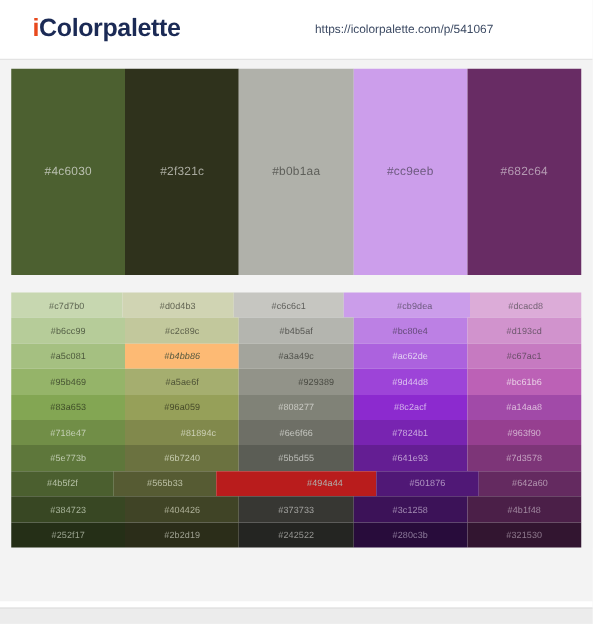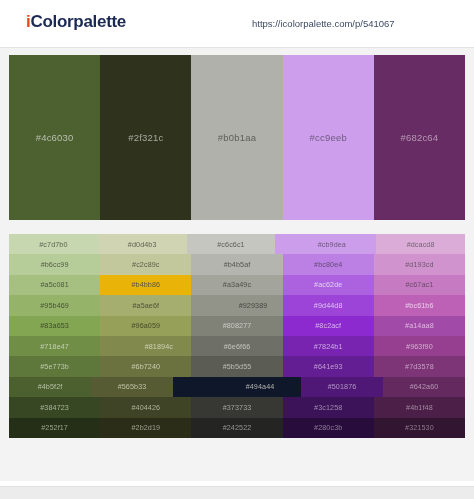--- a/index.html
+++ b/index.html
@@ -27,21 +27,21 @@
     height: 47px;
     background: #ffffff;
     border-bottom: 1px solid #e3e3e3;
     display: flex;
     align-items: center;
   }
   .brand {
     position: absolute;
     left: 26px;
     top: 12px;
-    font-size: 17px;
+    font-size: 20px;
     font-weight: bold;
     letter-spacing: -0.3px;
     white-space: nowrap;
   }
   .brand .brand-i {
     color: #e8491d;
   }
   .brand .brand-rest {
     color: #1b2a55;
   }
@@ -179,21 +179,21 @@
             <span style="color: rgb(99, 74, 120);">#bc80e4</span>
           </div>
           <div class="grid-cell" style="background: rgb(209, 147, 205);">
             <span style="color: rgb(110, 87, 110);">#d193cd</span>
           </div>
         </div>
         <div class="grid-row">
           <div class="grid-cell" style="background: rgb(165, 192, 129);">
             <span style="color: rgb(77, 89, 60);">#a5c081</span>
           </div>
-          <div class="grid-cell" style="background: #eab308;">
+          <div class="grid-cell" style="background: #fdba74; font-style: italic;">
             <span style="color: rgb(85, 88, 63);">#b4bb86</span>
           </div>
           <div class="grid-cell" style="background: rgb(163, 164, 156);">
             <span style="color: rgb(79, 80, 74);">#a3a49c</span>
           </div>
           <div class="grid-cell" style="background: rgb(172, 98, 222);">
             <span style="color: rgb(226, 206, 242);">#ac62de</span>
           </div>
           <div class="grid-cell" style="background: rgb(198, 122, 193);">
             <span style="color: rgb(104, 77, 103);">#c67ac1</span>
@@ -267,21 +267,21 @@
             <span style="color: rgb(196, 162, 193);">#7d3578</span>
           </div>
         </div>
         <div class="grid-row">
           <div class="grid-cell" style="background: rgb(75, 95, 47);">
             <span style="color: rgb(182, 194, 166);">#4b5f2f</span>
           </div>
           <div class="grid-cell" style="background: rgb(86, 91, 51);">
             <span style="color: rgb(188, 192, 165);">#565b33</span>
           </div>
-          <div class="grid-cell" style="background: #0f172a; padding-left: 46px;">
+          <div class="grid-cell" style="background: #b91c1c; padding-left: 46px;">
             <span style="color: rgb(176, 177, 173);">#494a44</span>
           </div>
           <div class="grid-cell" style="background: rgb(80, 24, 118);">
             <span style="color: rgb(178, 150, 196);">#501876</span>
           </div>
           <div class="grid-cell" style="background: rgb(100, 42, 96);">
             <span style="color: rgb(179, 150, 176);">#642a60</span>
           </div>
         </div>
         <div class="grid-row">

